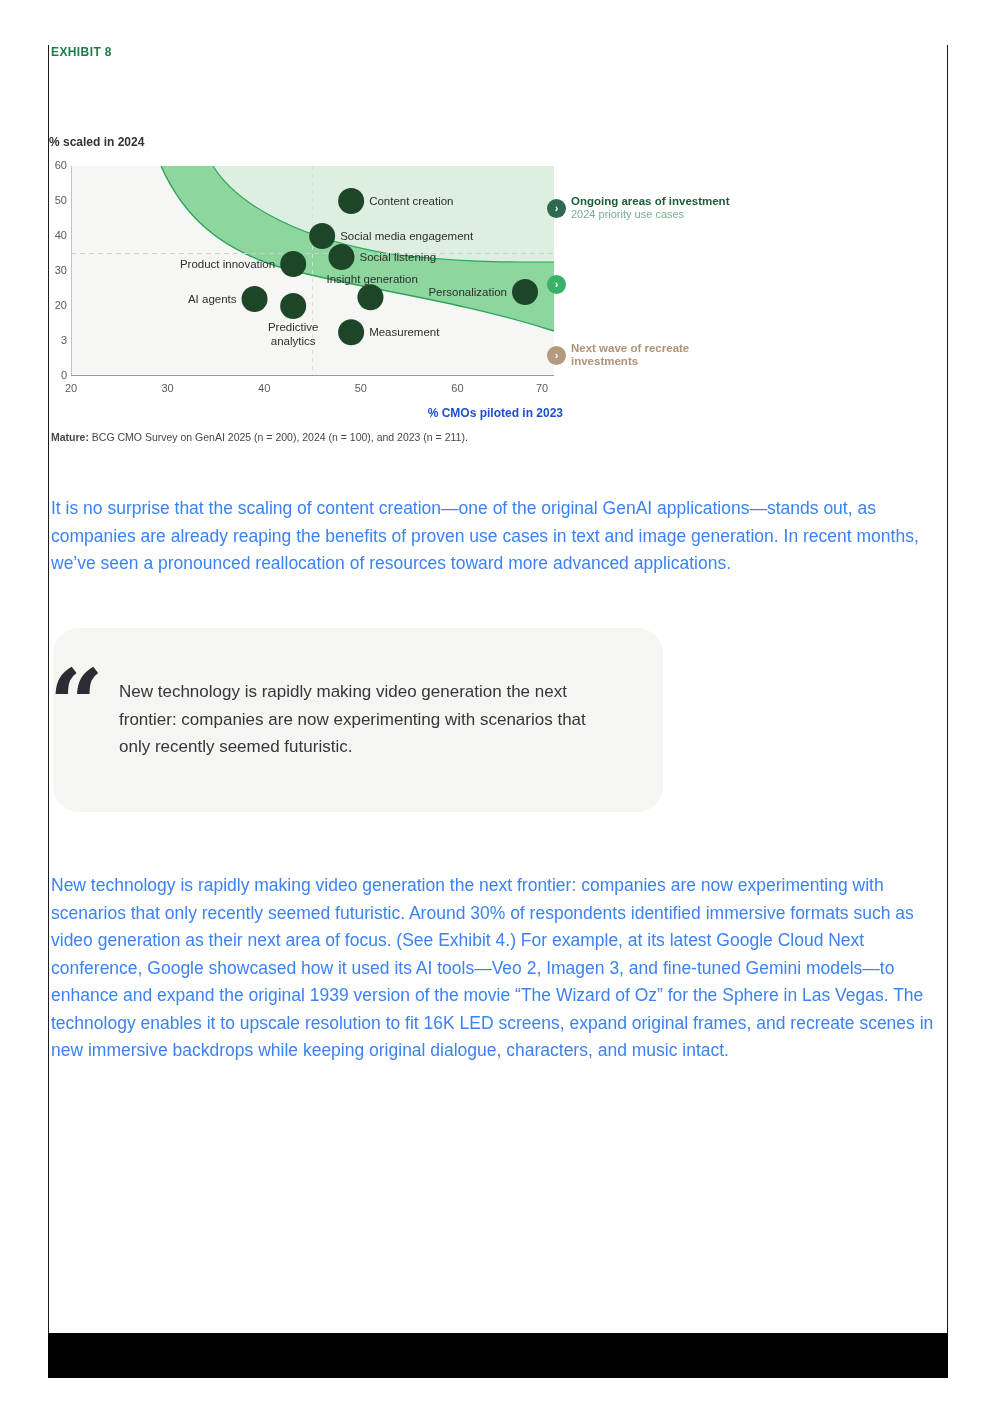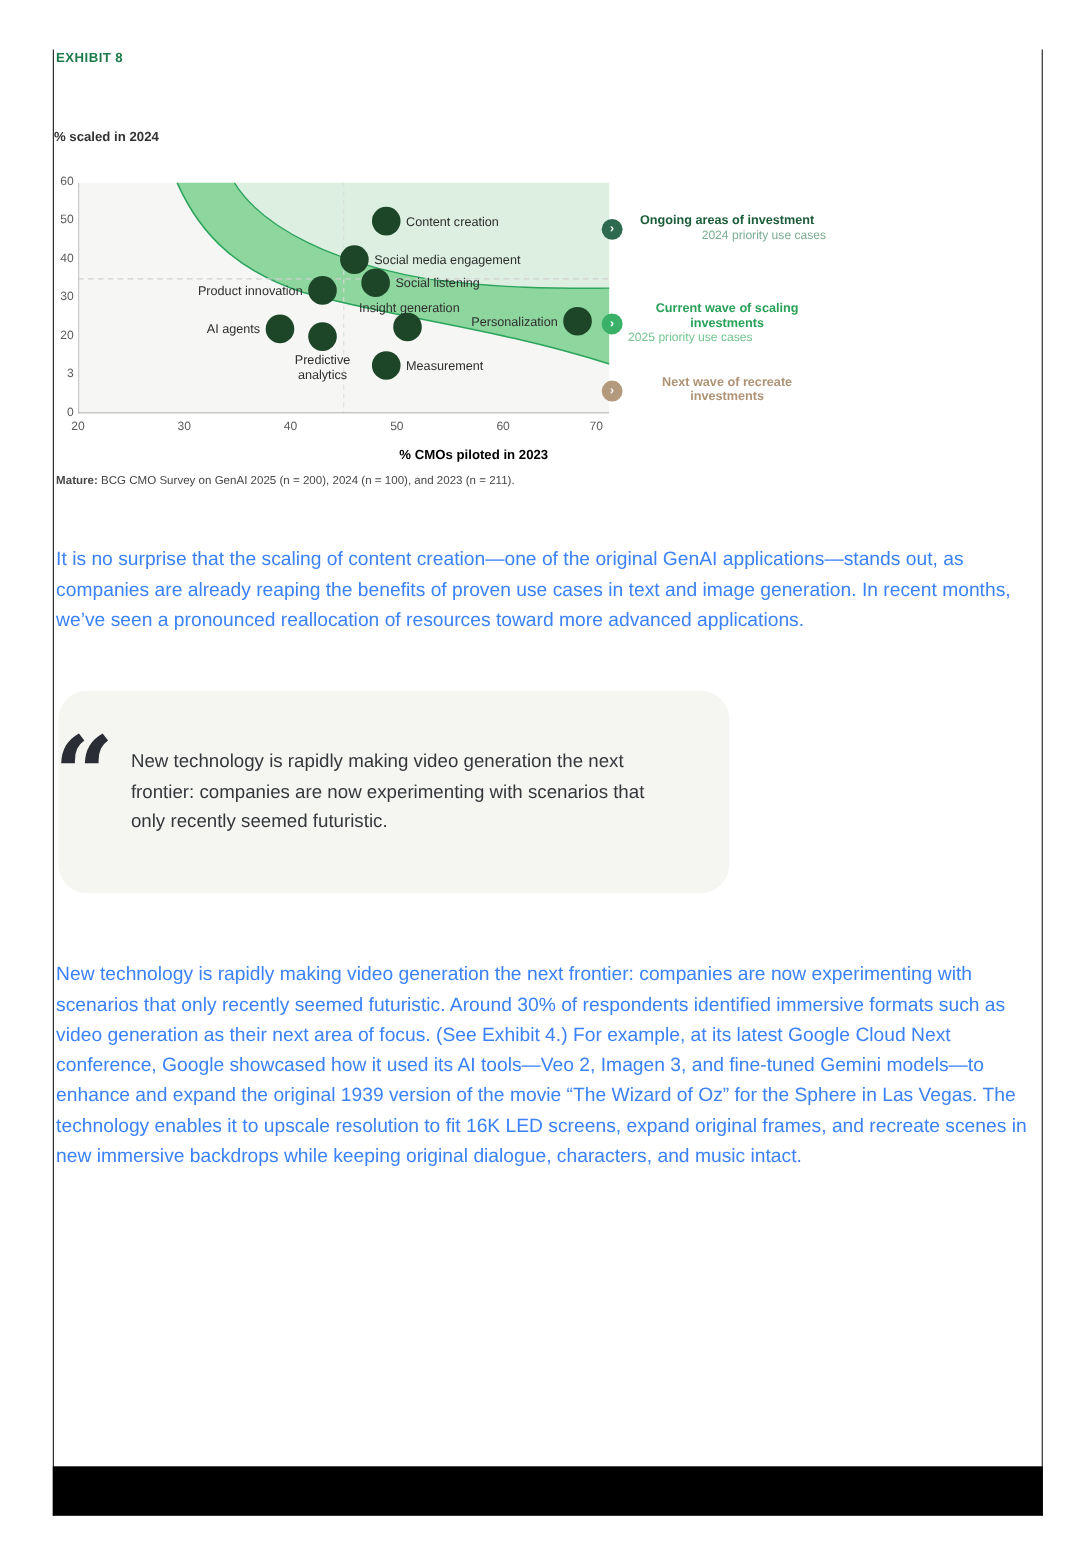--- a/index.html
+++ b/index.html
@@ -3,30 +3,30 @@
 <meta charset="utf-8">
 <style>
   html,body{margin:0;padding:0;background:#ffffff;}
   body{font-family:"Liberation Sans", sans-serif; color:#3a3a3a;}
   .page{position:relative;width:992px;height:1403px;background:#fff;overflow:hidden;}
   .container{position:absolute;left:48px;top:45px;width:898px;height:1333px;
     border-left:1px solid #1b1b1b;border-right:1px solid #1b1b1b;}
   .abs{position:absolute;}
   .exhibit-label{left:2px;top:0;font-size:12px;font-weight:bold;letter-spacing:.4px;}
   .exhibit-title{left:2px;top:22px;font-size:21.5px;line-height:28px;color:#2e2e2e;max-width:700px;}
-  .y-caption{left:0;top:72px;font-size:12px;font-weight:bold;color:#333;}
+  .y-caption{left:0;top:90px;font-size:12px;font-weight:bold;color:#333;}
   .chartarea{left:0;top:110px;width:898px;height:312px;}
   .ytick{position:absolute;left:0;width:18px;text-align:right;font-size:11px;color:#5a5a5a;}
   .xtick{position:absolute;width:30px;text-align:center;font-size:11px;color:#5a5a5a;top:227px;}
-  .x-title{left:314px;top:251px;width:200px;font-size:12px;font-weight:bold;color:#000000;}
+  .x-title{left:314px;top:251px;width:200px;text-align:right;font-size:12px;font-weight:bold;color:#1d4ed8;}
   .legend-entry{position:absolute;left:498px;width:230px;display:flex;align-items:center;}
   .legend-circle{width:19px;height:19px;border-radius:50%;flex:0 0 19px;display:flex;align-items:center;justify-content:center;
     color:#fff;font-size:11px;font-weight:bold;line-height:19px;}
   .legend-text{margin-left:5px;width:180px;}
-  .legend-title{font-size:11.5px;font-weight:bold;line-height:13px;text-align:center;}
+  .legend-title{font-size:11.5px;font-weight:bold;line-height:13px;}
   .legend-sub{font-size:11px;line-height:13px;}
   .sources{left:2px;top:386px;font-size:10.5px;color:#474747;}
   .para{left:2px;font-size:17.5px;line-height:27.5px;color:#3b82f6;width:890px;}
   .para1{top:450px;}
   .para2{top:827px;}
   .quote-card{left:4px;top:583px;width:610px;height:184px;border-radius:26px;}
   .open-quote{left:0;top:612px;font-size:95px;line-height:1;font-weight:bold;
     font-family:"DejaVu Serif", serif;color:#2a2d33;}
   .quote-text{left:70px;top:633px;width:486px;font-size:17px;line-height:27.5px;color:#33373b;}
   .footer-bar{left:-1px;top:1288px;width:900px;height:45px;}
@@ -90,29 +90,25 @@
           <div class="xtick" style="left: 296.8px;">50</div>
           <div class="xtick" style="left: 393.4px;">60</div>
           <div class="xtick" style="left: 478px;">70</div>
         </div>
       <div class="abs x-title">% CMOs piloted in 2023</div>
 
       <div class="legend-entry" style="top:40px;">
         <div class="legend-circle" style="background: rgb(45, 106, 79);">›</div>
         <div class="legend-text">
           <div class="legend-title" style="color: rgb(28, 92, 56);">Ongoing areas of investment</div>
-          <div class="legend-sub" style="color: rgb(121, 173, 144); text-align: right;">2024 priority use cases</div>
+          <div class="legend-sub" style="color: rgb(121, 173, 144);">2024 priority use cases</div>
         </div>
       </div>
       <div class="legend-entry" style="top:120px;">
         <div class="legend-circle" style="background: rgb(58, 177, 104);">›</div>
-        <div class="legend-text">
-          <div class="legend-title" style="color: rgb(42, 161, 88);">Current wave of scaling investments</div>
-          <div class="legend-sub" style="color: rgb(116, 196, 146);">2025 priority use cases</div>
-        </div>
       </div>
       <div class="legend-entry" style="top:187px;">
         <div class="legend-circle" style="background: rgb(180, 154, 125);">›</div>
         <div class="legend-text">
           <div class="legend-title" style="color: rgb(174, 147, 118);">Next wave of recreate investments</div>
         </div>
       </div>
     </div>
 
     <div class="abs sources">

